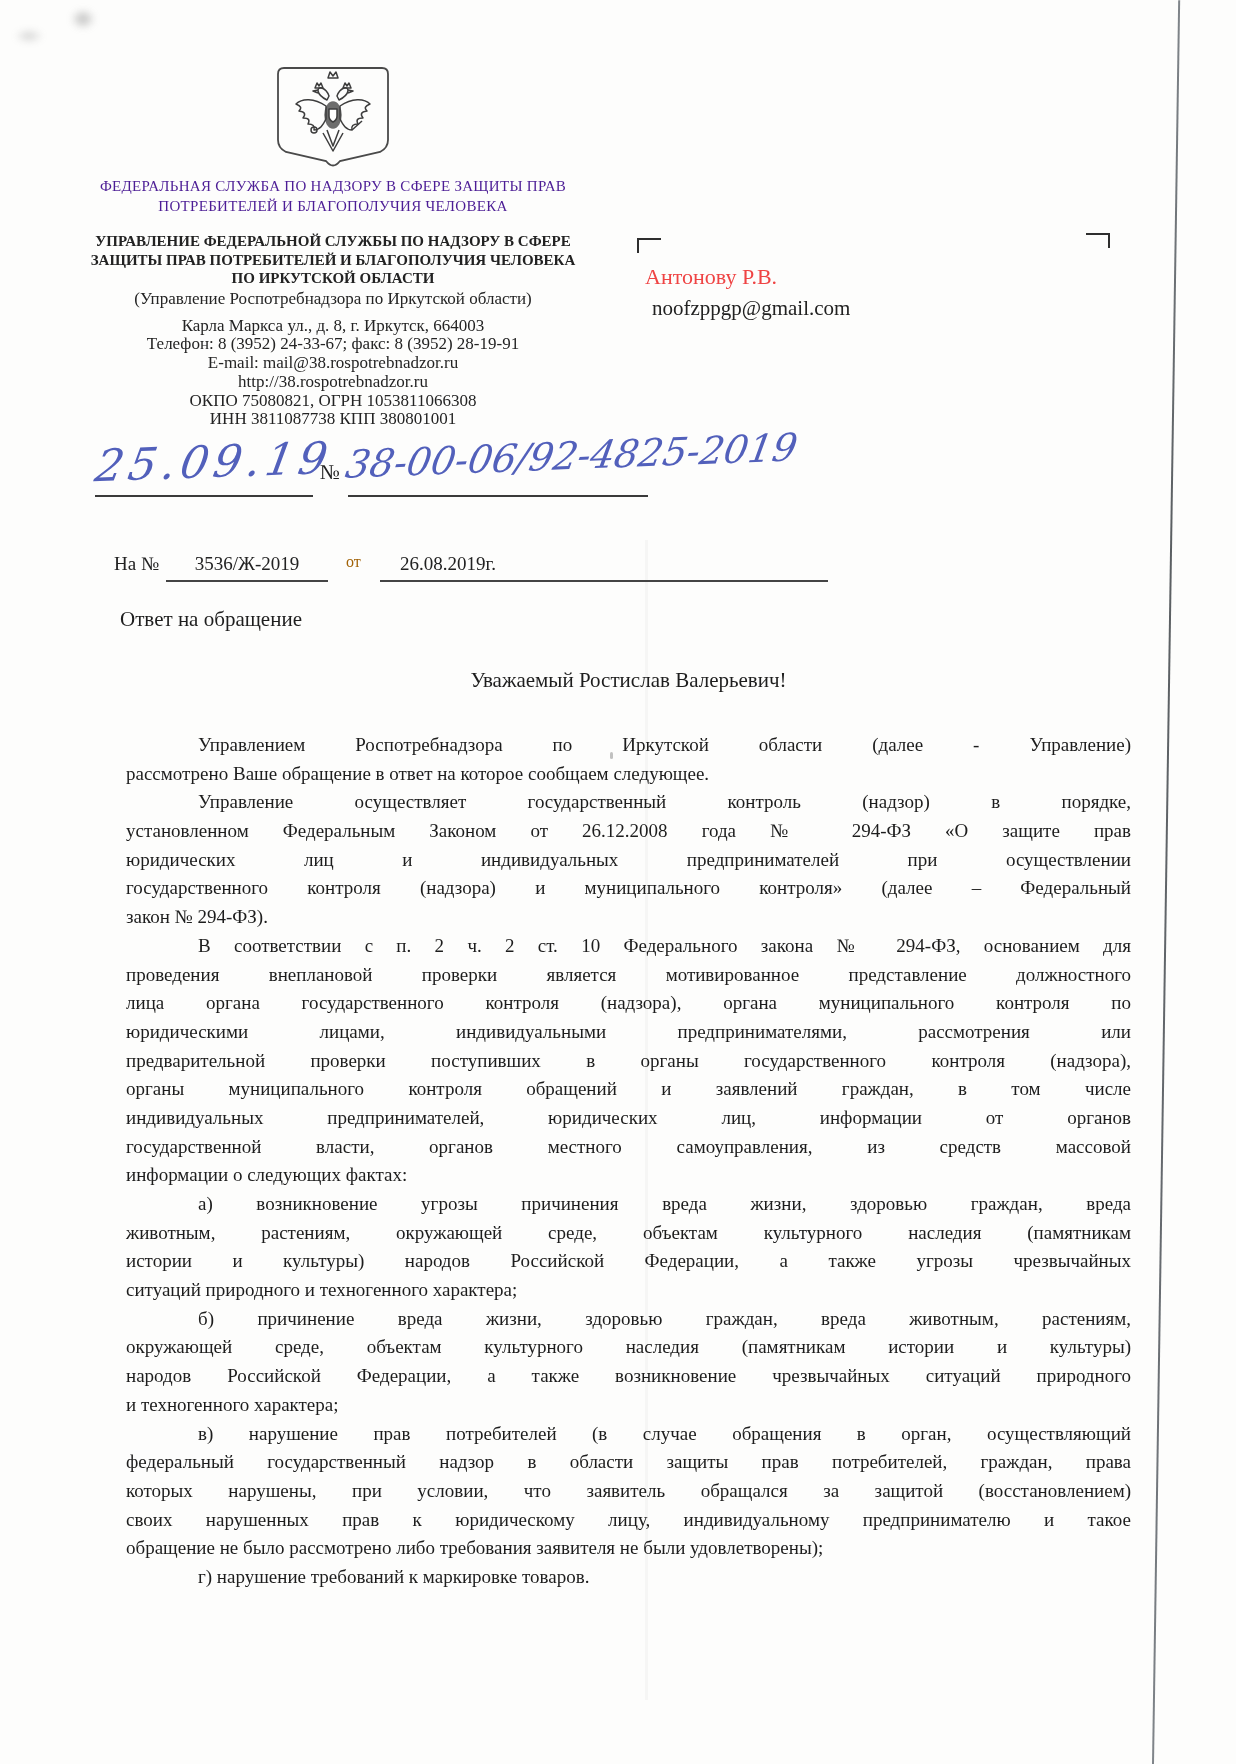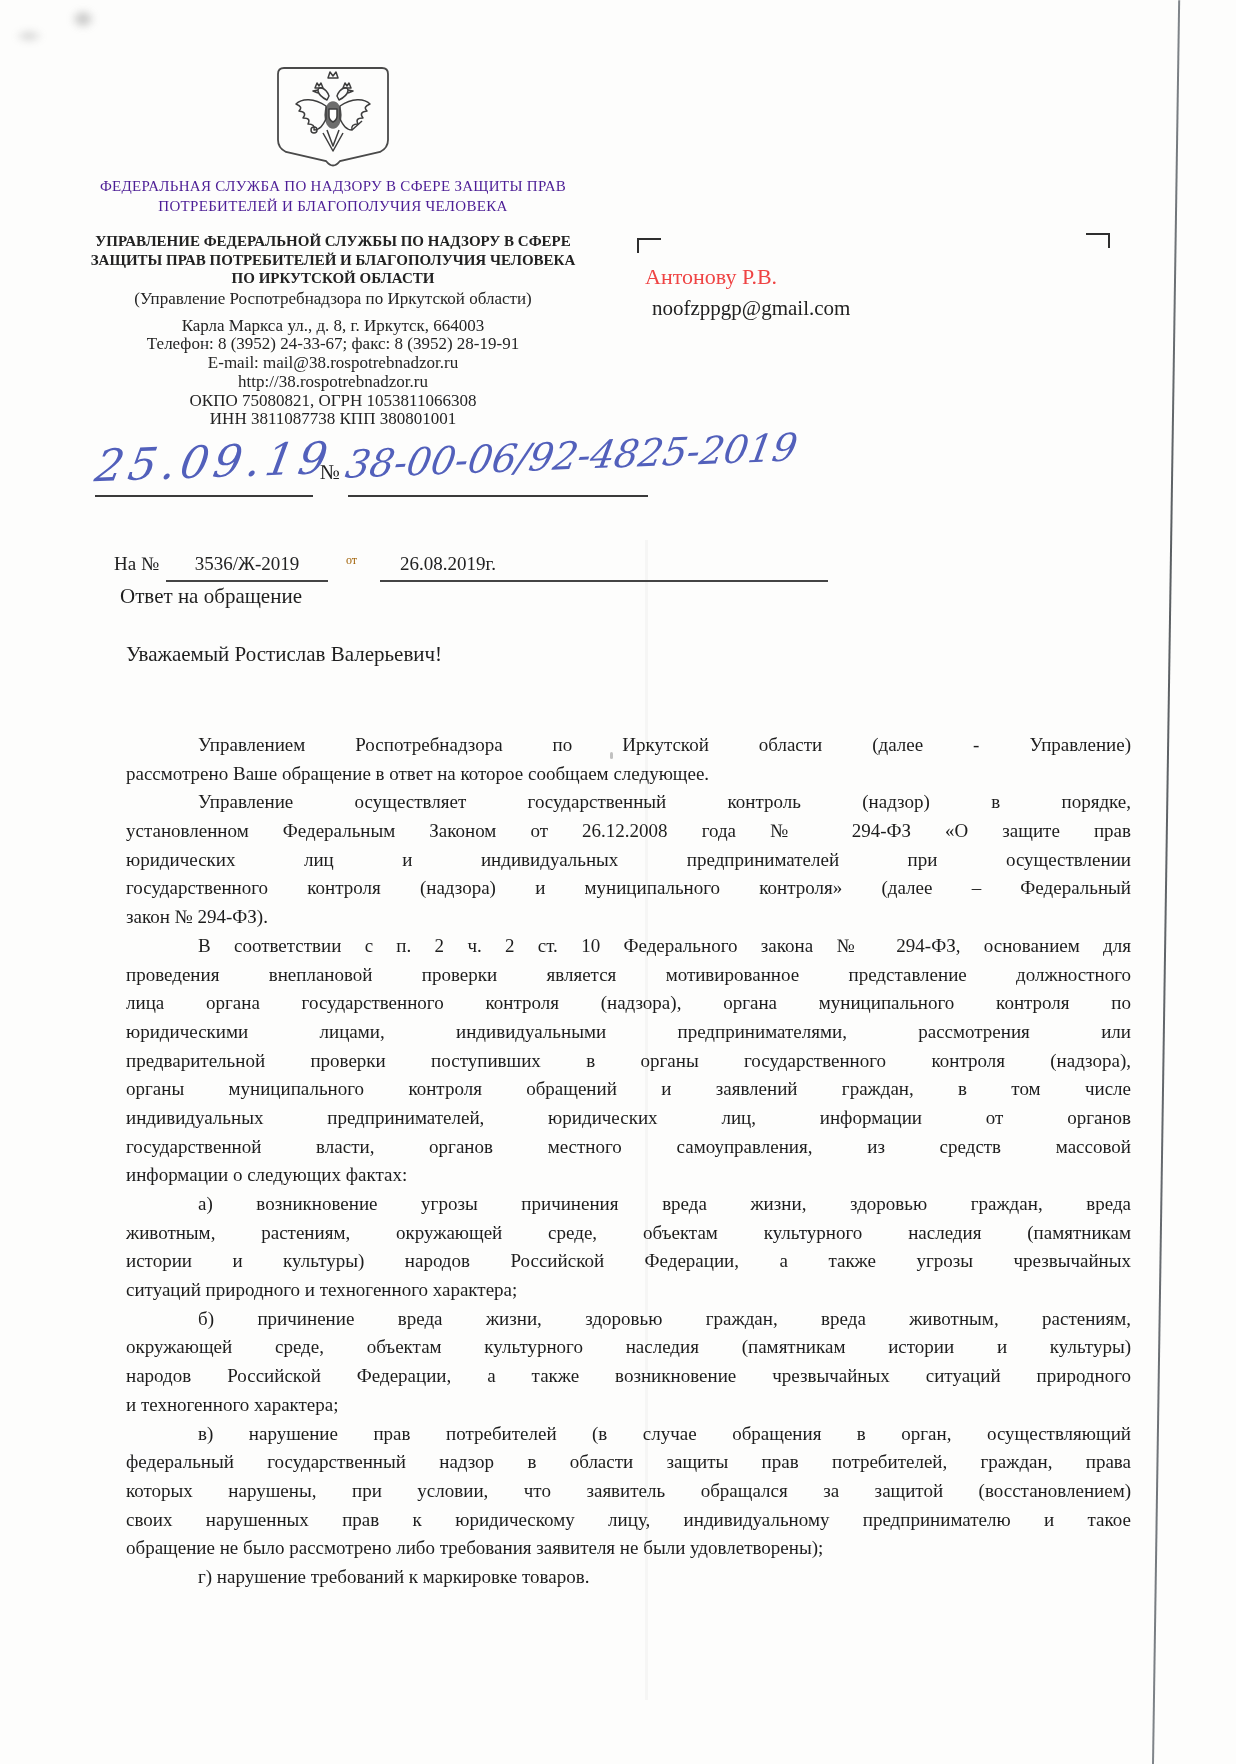--- a/index.html
+++ b/index.html
@@ -29,26 +29,26 @@
   }
   .hw-date{left:96px;top:436px;font-size:44px;letter-spacing:5px;transform:rotate(-2deg) skewX(-12deg);}
   .hw-number{left:346px;top:434px;font-size:38px;letter-spacing:0;transform:rotate(-2.2deg) skewX(-12deg);}
   .rule{position:absolute;height:2px;background:#3a3a3a;}
   .rule.hw1{left:95px;top:495px;width:218px;}
   .rule.hw2{left:348px;top:495px;width:300px;}
   .num-sign{position:absolute;left:320px;top:460px;font-size:21px;color:#222;}
   .reply-label{position:absolute;left:114px;top:553px;font-size:19px;color:#222;}
   .reply-number{position:absolute;left:166px;top:553px;width:162px;text-align:center;font-size:19px;color:#222;}
   .rule.r1{left:166px;top:580px;width:162px;background:#444;}
-  .reply-from{position:absolute;left:346px;top:553px;font-size:12px;color:#a16207;}
+  .reply-from{position:absolute;left:346px;top:553px;font-size:16px;color:#a16207;}
   .reply-date{position:absolute;left:400px;top:553px;font-size:19px;color:#222;}
   .rule.r2{left:380px;top:580px;width:448px;background:#444;}
   
-  .subject{position:absolute;left:120px;top:584px;font-size:21px;color:#1e1e1e;}
-  .salutation{position:absolute;left:126px;top:642px;width:1005px;font-size:21px;color:#1e1e1e;}
+  .subject{position:absolute;left:120px;top:607px;font-size:21px;color:#1e1e1e;}
+  .salutation{position:absolute;left:126px;top:668px;width:1005px;text-align:center;font-size:21px;color:#1e1e1e;}
   
   .body-text{position:absolute;left:126px;top:731px;width:1005px;font-size:19px;color:#1d1d1d;}
   .bline{height:28.7px;line-height:28.7px;overflow:visible;white-space:nowrap;text-align:left;}
   .bline.just{white-space:normal;text-align:justify;text-align-last:justify;}
   .bline.ind{padding-left:72px;}
   
   .scan-edge{
     position:absolute;left:1152px;top:0;width:1.8px;height:1764px;
     background:linear-gradient(#6a7076,#3e4347 30%,#4a4f55 70%,#6a7076);
     transform-origin:bottom left;transform:rotate(0.85deg);opacity:.85;

